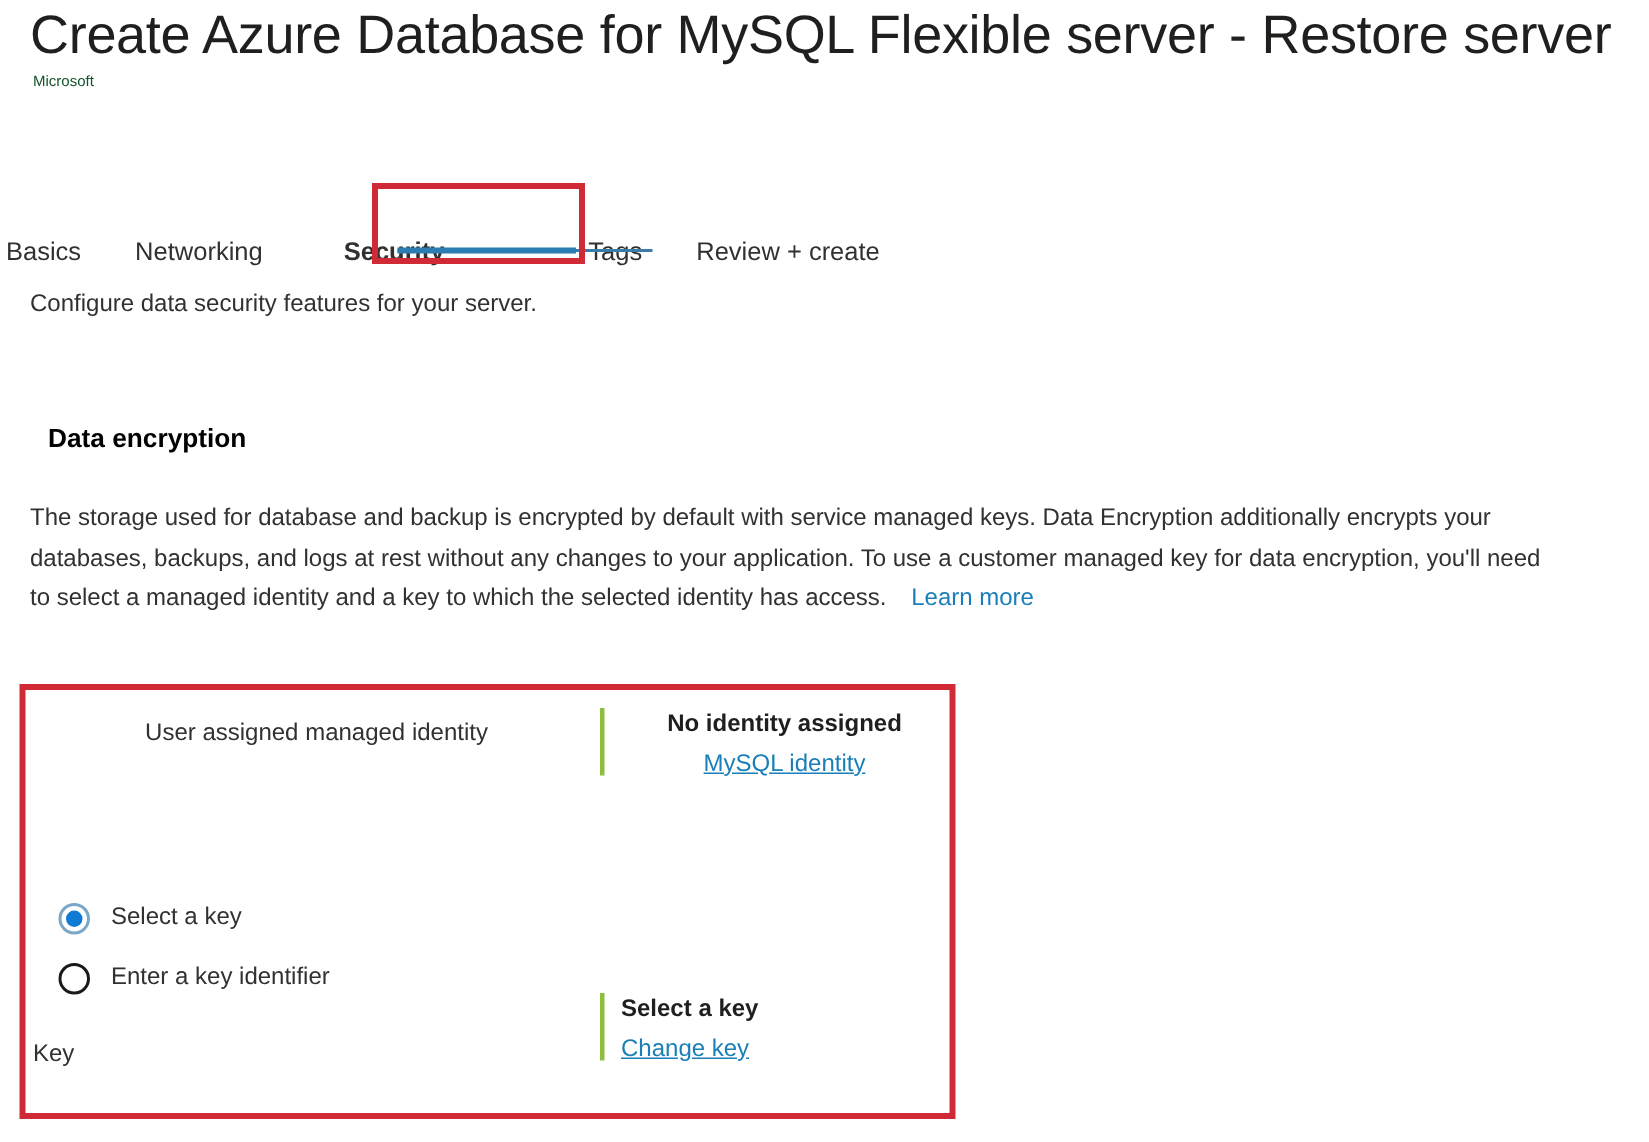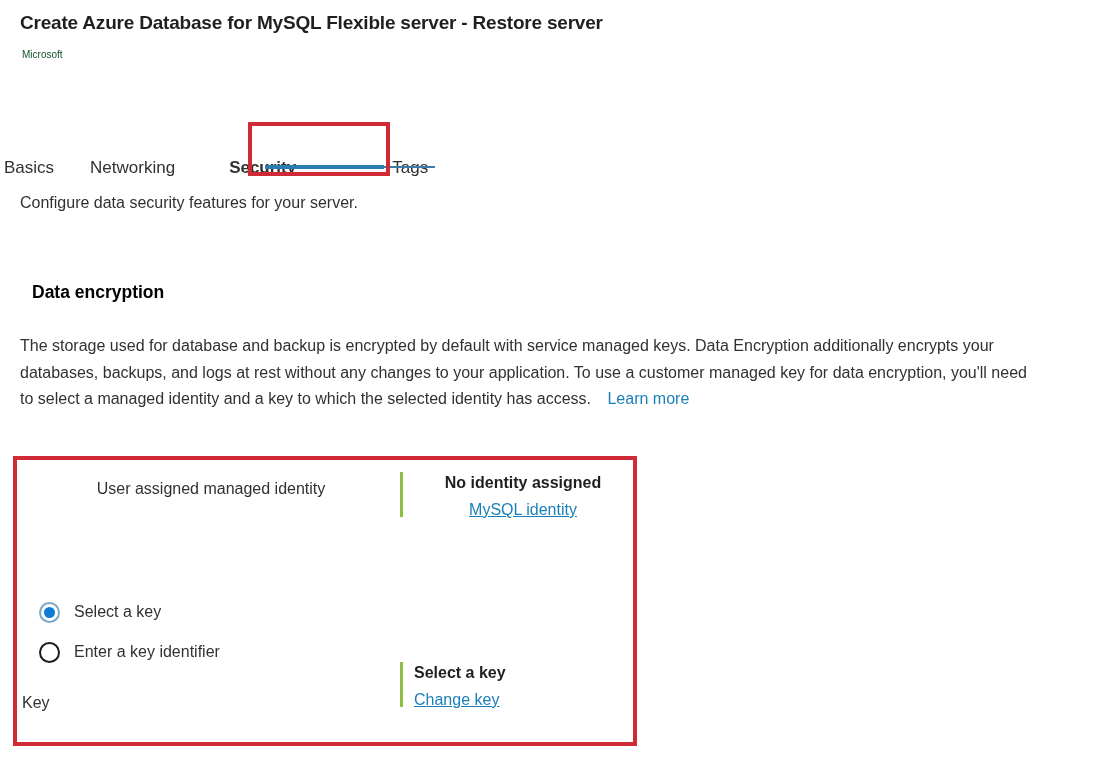--- a/index.html
+++ b/index.html
@@ -19,23 +19,23 @@
   }
 
   
   .page-header {
     position: absolute;
     left: 20px;
     top: 4px;
     width: 1070px;
   }
   .page-title {
-    font-size: 19px;
+    font-size: 36px;
     line-height: 38px;
-    font-weight: 700;
+    font-weight: 400;
     letter-spacing: -0.2px;
     color: #201f1e;
     white-space: nowrap;
     margin: 0;
   }
   .page-subtitle {
     font-size: 10px;
     line-height: 20px;
     color: #14532d;
     margin: 3px 0 0 2px;
@@ -252,20 +252,23 @@
     <span>Basics</span>
   </button>
   <button class="tab">
     <span>Networking</span>
   </button>
   <button class="tab tab-security">
     <span>Security</span>
   </button>
   <button class="tab">
     <span>Tags</span>
+  </button>
+  <button class="tab">
+    <span>Review + create</span>
   </button>
 </div>
 <div class="tab-underline"></div>
 <div class="tab-underline-active"></div>
 
 <div class="annot-box annot-tab"></div>
 
 <div class="configure-line">Configure data security features for your server.</div>
 
 <h2 class="section-heading">Data encryption</h2>

